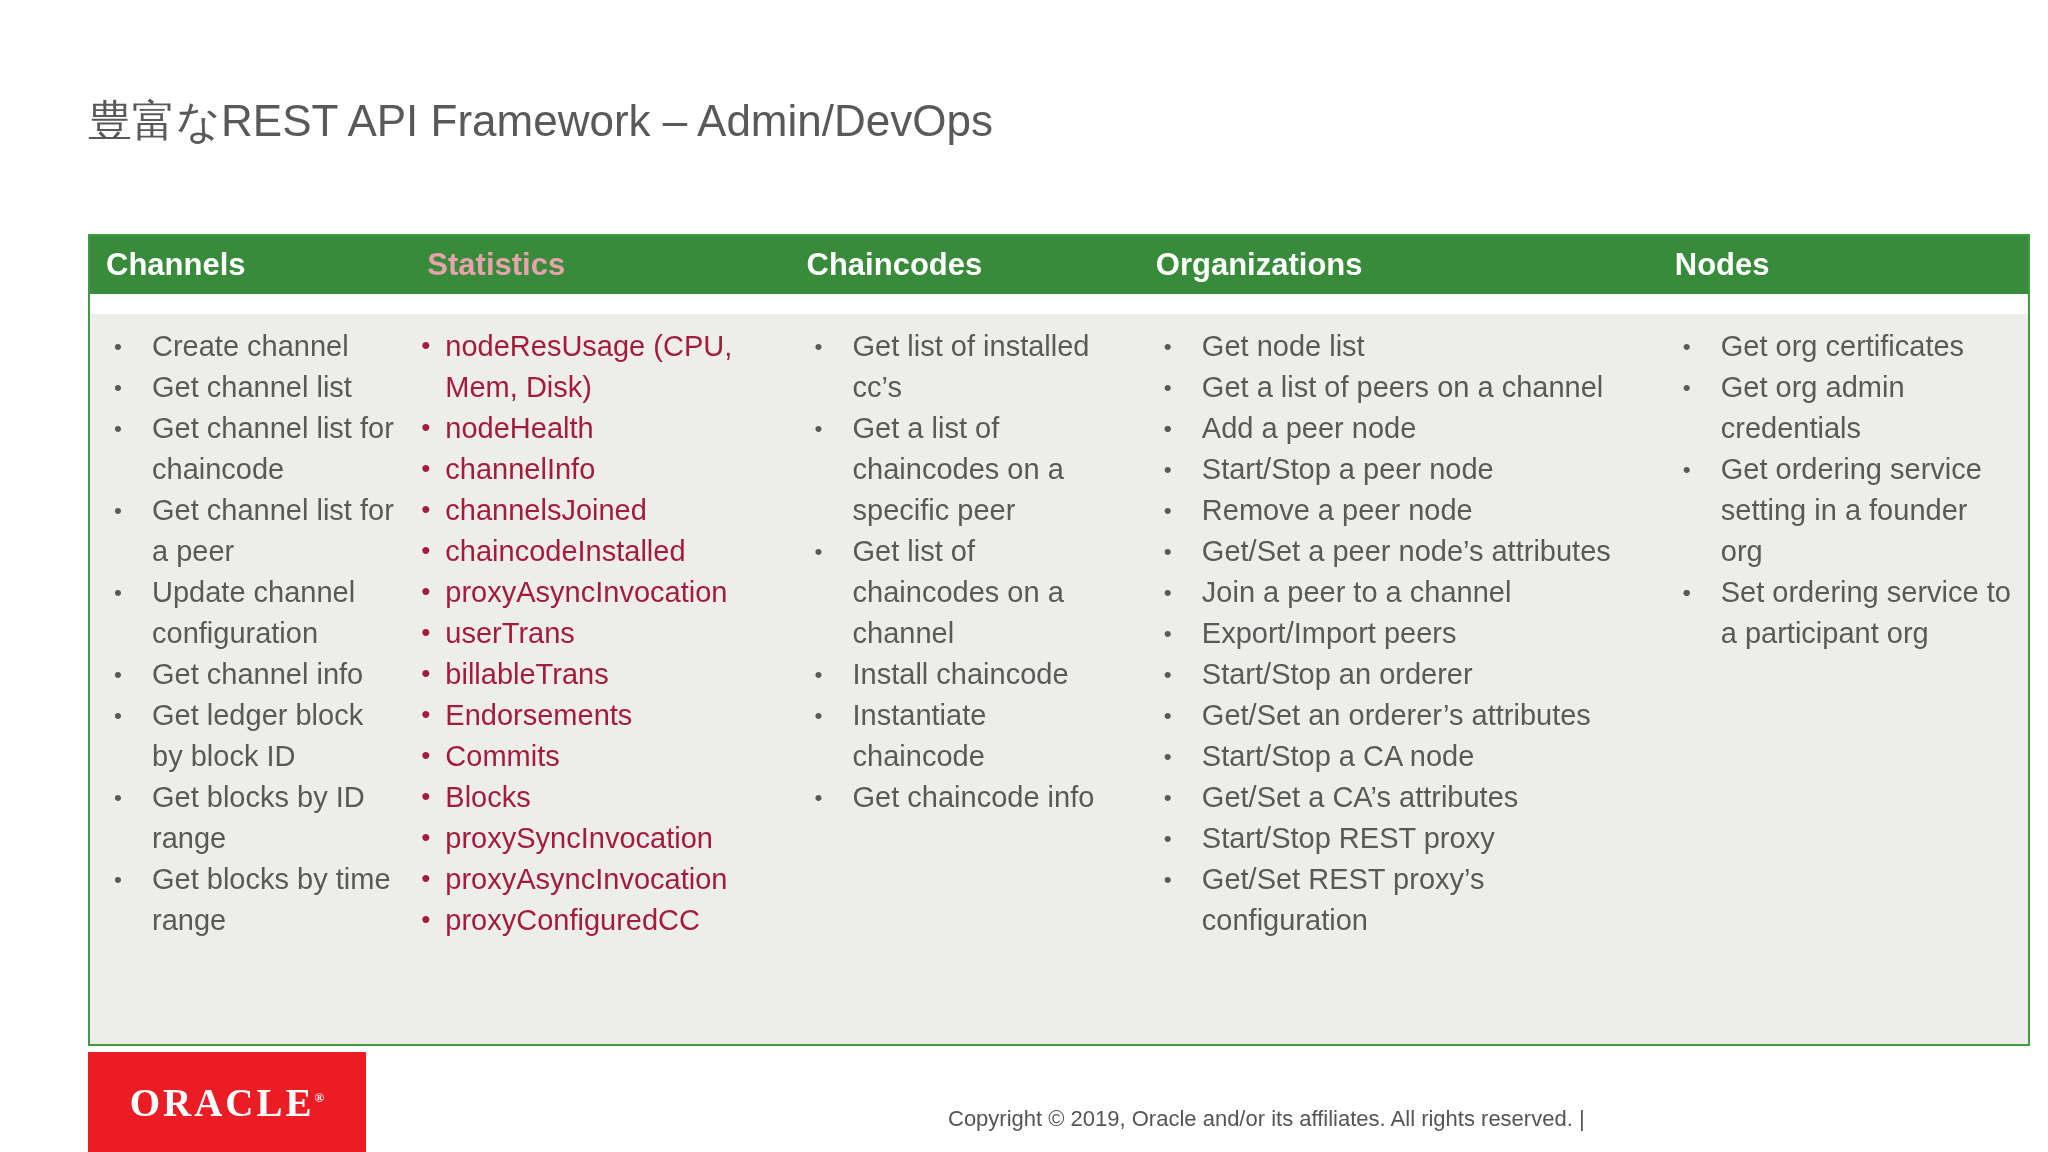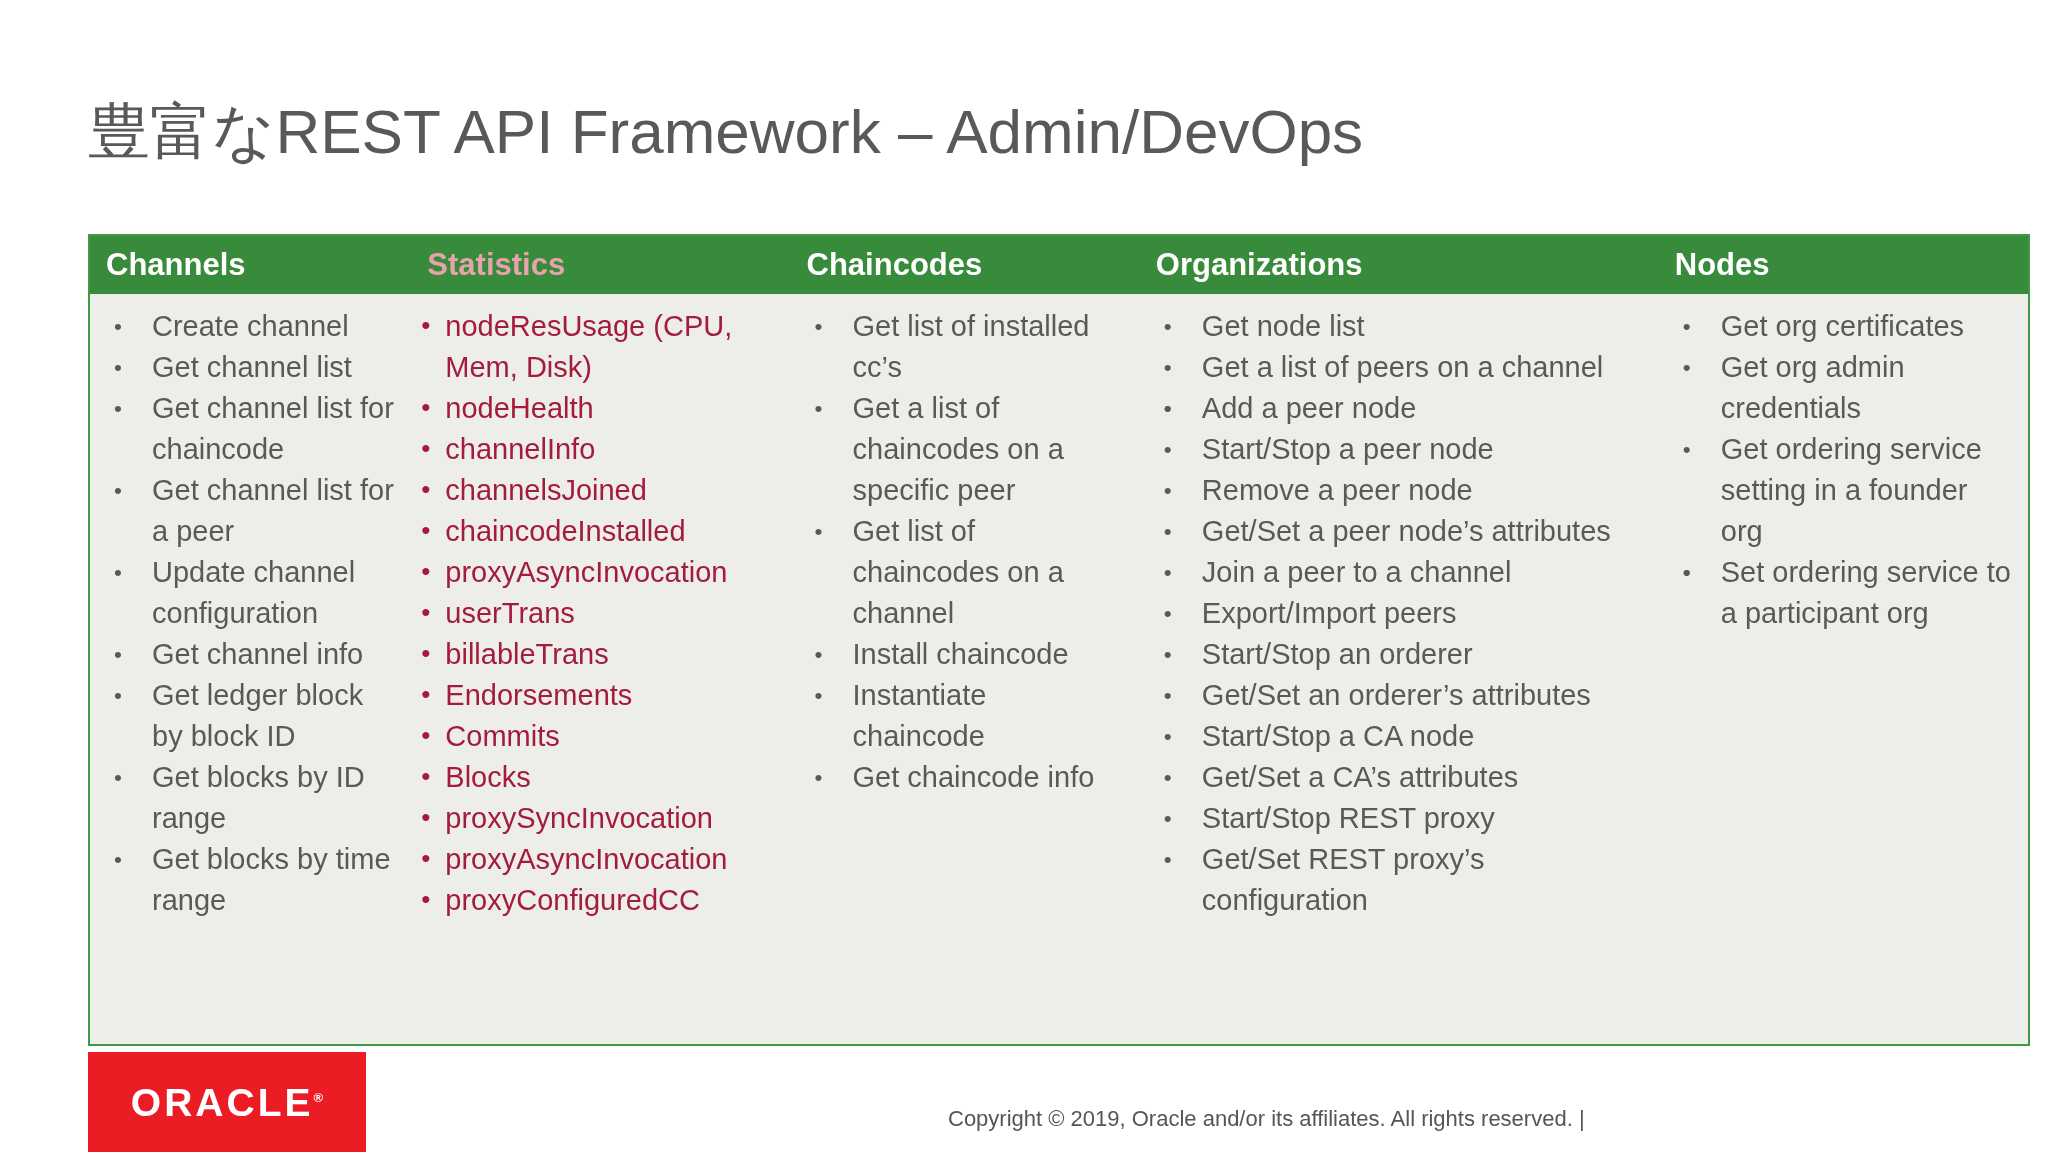--- a/index.html
+++ b/index.html
@@ -7,32 +7,32 @@
     position:relative;
     width:2048px; height:1152px;
     background:#ffffff;
     overflow:hidden;
     font-family:"Liberation Sans","DejaVu Sans",sans-serif;
   }
 
   
   .title {
     position:absolute; left:88px; top:96px; width:1900px;
-    font-size:62px; line-height:1.15;
+    font-size:44px; line-height:1.15;
     color:var(--title-gray,#595959);
     white-space:nowrap;
   }
 
   
   .api-table {
     position:absolute; left:88px; top:234px;
     width:1942px; height:812px;
     border:2px solid var(--border-green,#3f9a43);
     box-sizing:border-box;
-    display:flex; flex-direction:column;
+    display:flex; flex-direction:column;gap:20px;
   }
   .thead, .tbody {
     display:grid;
     grid-template-columns:322fr 380fr 350fr 520fr 370fr;
   }
   .thead {
     flex:0 0 58px;
     background:var(--header-green,#388b3b);
     align-items:center;
   }
@@ -65,20 +65,21 @@
   ul.col.stats li.item { padding-left:26px; }
   ul.col.stats li.item .b { left:2px; top:-1px; font-size:0.9em; color:var(--accent-red,#a41c3c); }
 
   
   .logo {
     position:absolute; left:88px; top:1052px;
     width:278px; height:100px;
     background:var(--oracle-red,#ec1c24);
     display:flex; align-items:center; justify-content:center;
     color:#ffffff;
+    font-family:Liberation Serif, serif;
   }
   .logo .wordmark {
     font-size:39px; font-weight:bold; letter-spacing:3px;
     line-height:1;
   }
   .logo sup { font-size:13px; vertical-align:super; letter-spacing:0; }
   .copyright {
     position:absolute; left:948px; top:1106px;
     font-size:22px; color:#555555; white-space:nowrap;
   }

